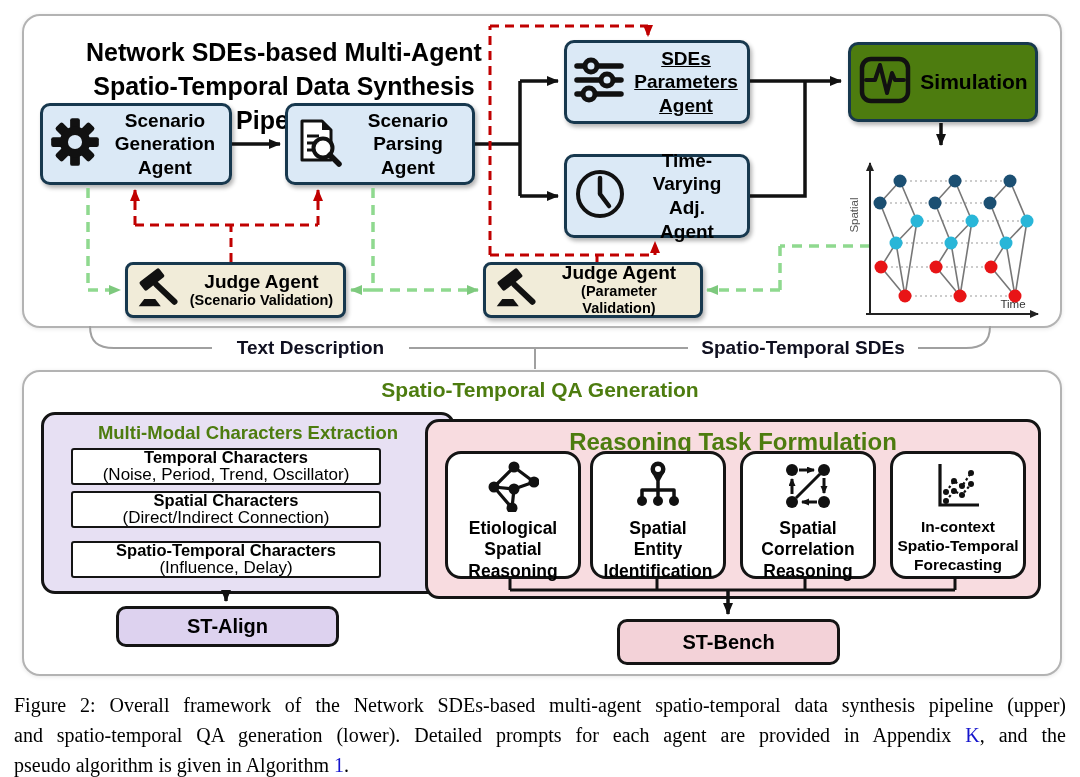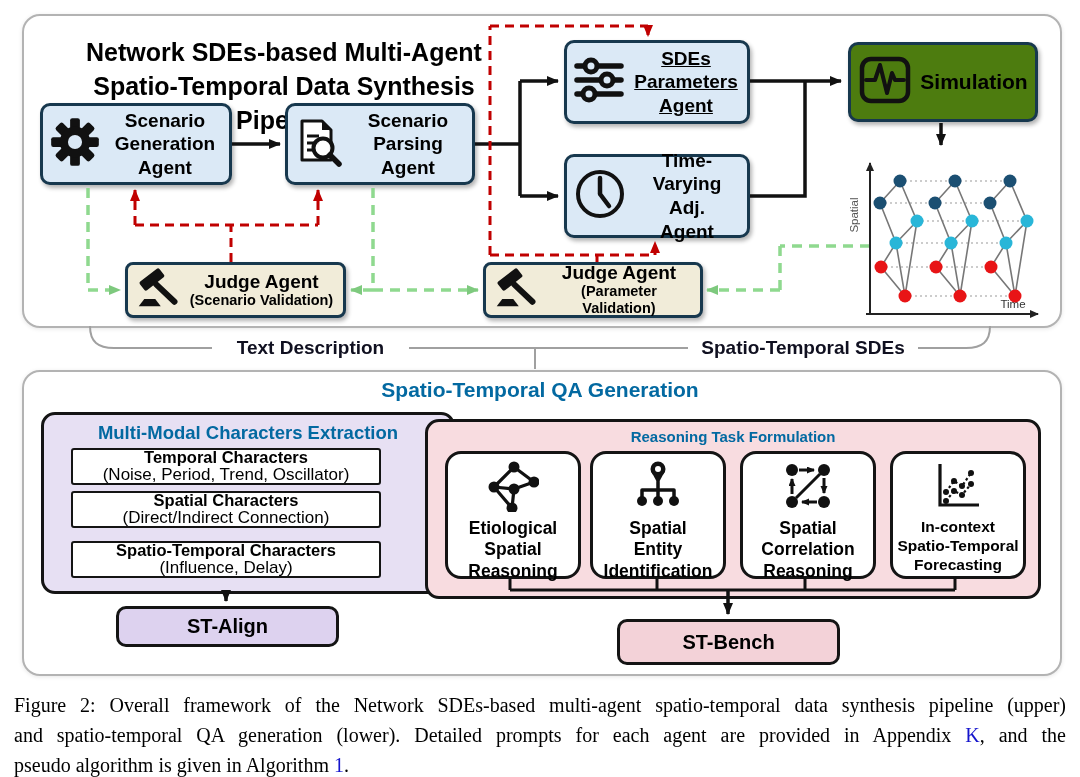--- a/index.html
+++ b/index.html
@@ -30,21 +30,21 @@
   .whitebox .ws{font-size:17px;line-height:1.1;color:#000;}
   .pinkbox{position:absolute;background:#f8dce0;border:3px solid #141414;border-radius:14px;box-sizing:border-box;}
   .card{position:absolute;background:#fff;border:3px solid #141414;border-radius:16px;
         box-sizing:border-box;display:flex;flex-direction:column;align-items:center;
         justify-content:flex-start;padding-top:6px;}
   .card .clbl{font-weight:bold;font-size:17.5px;line-height:1.22;color:#000;text-align:center;margin-top:2px;}
   .card .clbl.small{font-size:15.5px;}
   .resultbox{position:absolute;border:3px solid #141414;border-radius:10px;box-sizing:border-box;
              display:flex;align-items:center;justify-content:center;font-weight:bold;
              font-size:20px;color:#000;}
-  .sectiontitle{position:absolute;font-weight:bold;color:#0369a1;text-align:center;}
+  .sectiontitle{position:absolute;font-weight:bold;color:#4d7c0f;text-align:center;}
   #overlay{position:absolute;left:0;top:0;z-index:5;pointer-events:none;}
   .boxlayer{z-index:4;}
   #caption{position:absolute;left:14px;top:690px;width:1052px;font-family:"Liberation Serif",serif;
            font-size:20px;line-height:30px;color:#000;}
   .cap-just{text-align:justify;text-align-last:justify;}
   .cap-link{color:#1414cc;cursor:pointer;}
 </style>
 </head>
 <body>
 
@@ -176,21 +176,21 @@
       <div class="ws">(Direct/Indirect Connection)</div>
     </div>
     <div class="whitebox" style="left:27px;top:126px;width:310px;height:37px;">
       <div class="wt">Spatio-Temporal Characters</div>
       <div class="ws">(Influence, Delay)</div>
     </div>
   </div>
   <div class="resultbox boxlayer" style="left:116px;top:606px;width:223px;height:41px;background:#ddd2ef;">ST-Align</div>
 
   <div class="pinkbox boxlayer" style="left:425px;top:419px;width:616px;height:180px;">
-    <div class="sectiontitle" style="left:0;top:6px;width:100%;font-size:15px;">Reasoning Task Formulation</div>
+    <div class="sectiontitle" style="left:0;top:6px;width:100%;font-size:24px;">Reasoning Task Formulation</div>
 
     <div class="card" style="left:17px;top:29px;width:136px;height:128px;">
       <span>
         <svg width="52" height="52" viewBox="0 0 52 52">
           <g stroke="#111" stroke-width="3.2">
             <path d="M27,7 L7,27 M27,7 L47,22 M7,27 L27,29 M27,29 L47,22 M7,27 L25,48 M27,29 L25,48"></path>
           </g>
           <g fill="#111">
             <circle cx="27" cy="7" r="5.5"></circle>
               <circle cx="7" cy="27" r="5.5"></circle>

